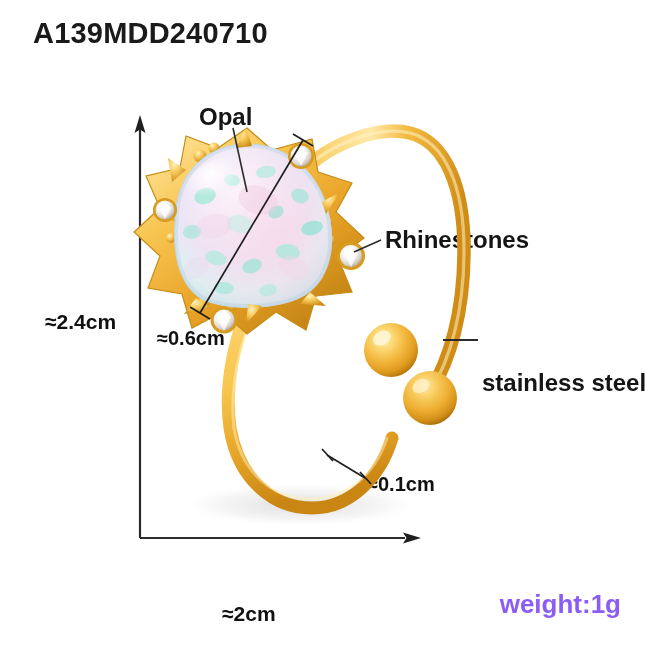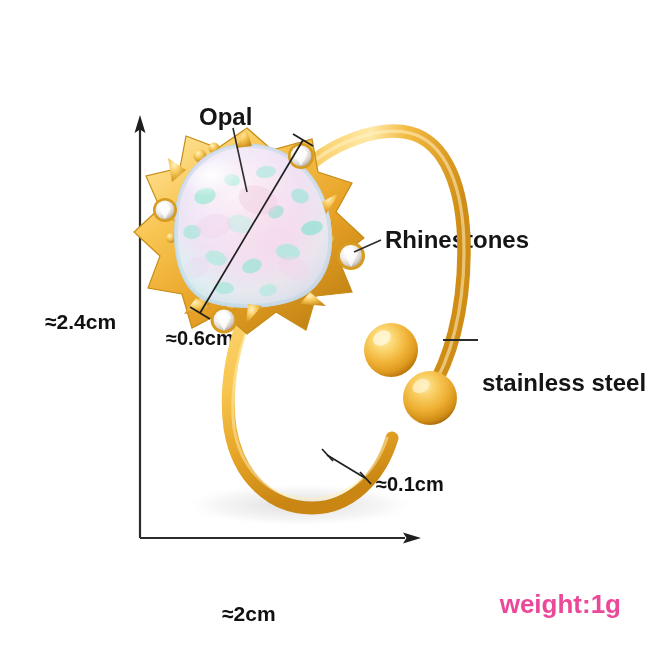--- a/index.html
+++ b/index.html
@@ -29,38 +29,38 @@
     letter-spacing: 0.2px;
     color: #1a1a1a;
     white-space: nowrap;
   }
   .weight {
     position: absolute;
     right: 24px;
     bottom: 25px;
     font-size: 26px;
     font-weight: 600;
-    color: #ec4899;
+    color: #8b5cf6;
     white-space: nowrap;
   }
   .callout {
     position: absolute;
     font-size: 24px;
     font-weight: 600;
     color: #151515;
     white-space: nowrap;
   }
   .dim-label {
     position: absolute;
     font-size: 21px;
     font-weight: 700;
     color: #111111;
     white-space: nowrap;
   }
-  .dim-label.small { font-size: 20px; margin-left: 9px; }
+  .dim-label.small { font-size: 20px; }
 
   
   .lbl-opal       { left: 199px; top: 103px; }
   .lbl-rhinestone { left: 385px; top: 226px; }
   .lbl-steel      { left: 482px; top: 329px; margin-top: 40px; }
 
   .lbl-24   { left: 45px;  top: 310px; }
   .lbl-06   { left: 157px; top: 327px; }
   .lbl-01   { left: 367px; top: 473px; }
   .lbl-2cm  { left: 222px; top: 554px; margin-top: 48px; }
@@ -72,20 +72,21 @@
     top: 0;
     width: 645px;
     height: 645px;
   }
 </style>
 </head>
 <body>
 
 <div id="stage">
 
+  <div class="sku">A139MDD240710</div>
 
   <div class="weight">weight:1g</div>
 
   <div class="callout lbl-opal">Opal</div>
   <div class="callout lbl-rhinestone">Rhinestones</div>
   <div class="callout lbl-steel">stainless steel</div>
 
   <div class="dim-label lbl-24">≈2.4cm</div>
   <div class="dim-label small lbl-06">≈0.6cm</div>
   <div class="dim-label small lbl-01">≈0.1cm</div>

